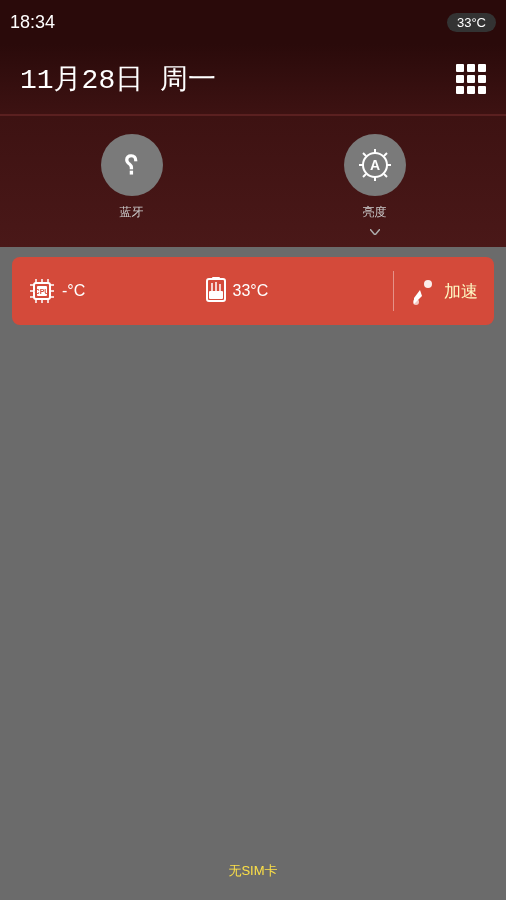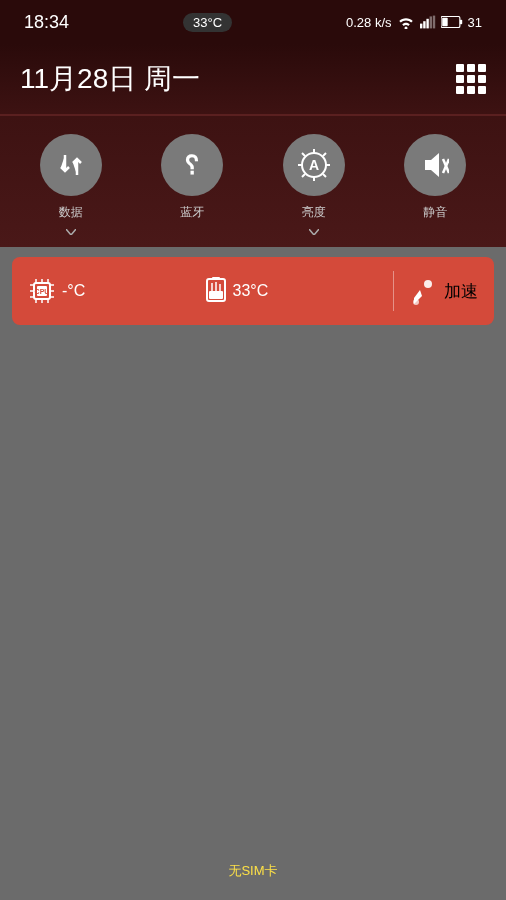--- a/index.html
+++ b/index.html
@@ -14,21 +14,21 @@
     }
 
     
     .status-bar {
       width: 100%;
       height: 44px;
       background: #2a0a0a;
       display: flex;
       align-items: center;
       justify-content: space-between;
-      padding: 0 24px;
+      padding: 0 10px;
     }
 
     .status-time {
       color: white;
       font-size: 18px;
       font-weight: 500;
     }
 
     .status-center {
       background: #333;
@@ -48,20 +48,21 @@
 
     
     .date-bar {
       width: 100%;
       height: 70px;
       background: linear-gradient(180deg, #2a0a0a 0%, #3d1212 100%);
       display: flex;
       align-items: center;
       justify-content: space-between;
       padding: 0 20px;
+      font-family: Liberation Mono, monospace;
     }
 
     .date-text {
       color: white;
       font-size: 28px;
       font-weight: 300;
     }
 
     .grid-icon {
       display: grid;
@@ -171,21 +172,21 @@
     }
 
     .boost-section {
       display: flex;
       align-items: center;
       gap: 8px;
       cursor: pointer;
     }
 
     .boost-label {
-      color: #000000;
+      color: #fef9c3;
       font-size: 17px;
       font-weight: 500;
     }
 
     
     .main-content {
       width: 100%;
       background: #6b6b6b;
       flex: 1;
     }
@@ -199,44 +200,20 @@
       color: #fde047;
       font-size: 13px;
     }
   </style>
 </head>
 <body>
 
 <div class="status-bar">
   <span class="status-time">18:34</span>
   <div class="status-center">33°C</div>
-  <div class="status-right">
-    <span>0.28 k/s</span>
-
-    <svg width="18" height="14" viewBox="0 0 24 18" fill="white">
-      <path d="M12 4C8.5 4 5.3 5.4 3 7.7L5.1 9.8C6.8 8.1 9.3 7 12 7s5.2 1.1 6.9 2.8l2.1-2.1C18.7 5.4 15.5 4 12 4z"></path>
-      <path d="M12 10c-2 0-3.8.8-5.1 2.1l2.1 2.1C9.8 13.5 10.8 13 12 13s2.2.5 3 1.2l2.1-2.1C15.8 10.8 14 10 12 10z"></path>
-      <circle cx="12" cy="17" r="2"></circle>
-    </svg>
-
-    <svg width="16" height="14" viewBox="0 0 20 16" fill="white">
-      <rect x="0" y="10" width="3" height="6"></rect>
-      <rect x="4" y="7" width="3" height="9"></rect>
-      <rect x="8" y="4" width="3" height="12"></rect>
-      <rect x="12" y="1" width="3" height="15" opacity="0.4"></rect>
-      <rect x="16" y="0" width="3" height="16" opacity="0.4"></rect>
-    </svg>
-
-    <svg width="22" height="12" viewBox="0 0 28 14" fill="white">
-      <rect x="0" y="0" width="24" height="14" rx="2" ry="2" stroke="white" stroke-width="1.5" fill="none"></rect>
-      <rect x="24" y="4" width="3" height="6" rx="1" fill="white"></rect>
-      <rect x="1.5" y="1.5" width="7" height="11" rx="1" fill="white"></rect>
-    </svg>
-    <span>31</span>
-  </div>
 </div>
 
 <div class="date-bar">
   <span class="date-text">11月28日 周一</span>
   <div class="grid-icon">
     <div class="grid-dot"></div>
     <div class="grid-dot"></div>
     <div class="grid-dot"></div>
     <div class="grid-dot"></div>
     <div class="grid-dot"></div>
@@ -245,36 +222,20 @@
     <div class="grid-dot"></div>
     <div class="grid-dot"></div>
   </div>
 </div>
 
 <div class="divider"></div>
 
 <div class="toggles-bar">
 
 
-  <div class="toggle-item">
-    <div class="toggle-circle">
-      <svg width="28" height="28" viewBox="0 0 28 28" fill="white">
-        <path d="M8 4 L8 20 L4 16 M8 20 L12 16"></path>
-        <path d="M20 24 L20 8 L16 12 M20 8 L24 12"></path>
-        <line x1="8" y1="4" x2="8" y2="20" stroke="white" stroke-width="2.5"></line>
-        <line x1="20" y1="24" x2="20" y2="8" stroke="white" stroke-width="2.5"></line>
-        <polyline points="4,16 8,20 12,16" stroke="white" stroke-width="2.5" fill="none"></polyline>
-        <polyline points="16,12 20,8 24,12" stroke="white" stroke-width="2.5" fill="none"></polyline>
-      </svg>
-    </div>
-    <span class="toggle-label">数据</span>
-    <svg width="10" height="6" viewBox="0 0 10 6" fill="#aaa">
-      <path d="M0 0 L5 6 L10 0" stroke="#aaa" stroke-width="1.5" fill="none"></path>
-    </svg>
-  </div>
 
   <div class="toggle-item">
     <div class="toggle-circle">
       <span class="bt-icon" style="font-size:26px;">␦</span>
     </div>
     <span class="toggle-label">蓝牙</span>
   </div>
 
   <div class="toggle-item">
     <div class="brightness-circle">
@@ -292,30 +253,20 @@
         <line x1="30" y1="6" x2="27" y2="9" stroke="white" stroke-width="2"></line>
         <line x1="9" y1="27" x2="6" y2="30" stroke="white" stroke-width="2"></line>
       </svg>
     </div>
     <span class="toggle-label">亮度</span>
     <svg width="10" height="6" viewBox="0 0 10 6" fill="#aaa">
       <path d="M0 0 L5 6 L10 0" stroke="#aaa" stroke-width="1.5" fill="none"></path>
     </svg>
   </div>
 
-  <div class="toggle-item">
-    <div class="toggle-circle">
-      <svg width="28" height="28" viewBox="0 0 28 28" fill="white">
-        <polygon points="4,9 4,19 10,19 18,26 18,2 10,9" fill="white"></polygon>
-        <line x1="22" y1="8" x2="28" y2="22" stroke="white" stroke-width="2.5"></line>
-        <line x1="28" y1="8" x2="22" y2="22" stroke="white" stroke-width="2.5"></line>
-      </svg>
-    </div>
-    <span class="toggle-label">静音</span>
-  </div>
 
 </div>
 
 <div class="info-widget">
 
   <div class="info-section">
     <svg width="28" height="28" viewBox="0 0 28 28" fill="white">
       <rect x="6" y="6" width="16" height="16" rx="2" stroke="white" stroke-width="2" fill="none"></rect>
       <rect x="9" y="9" width="10" height="10" rx="1" fill="white"></rect>
       <line x1="8" y1="2" x2="8" y2="6" stroke="white" stroke-width="1.5"></line>

